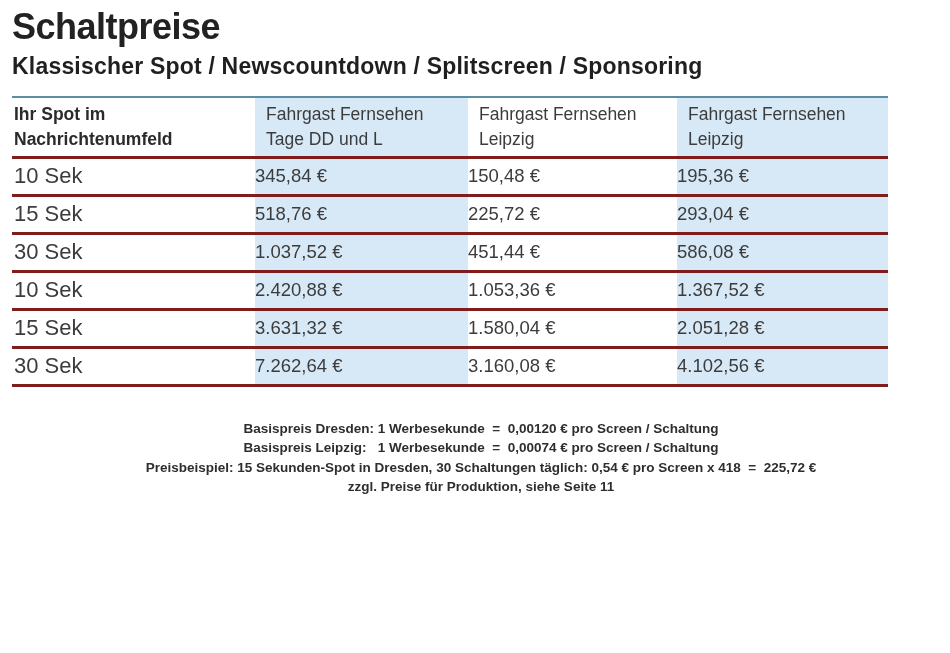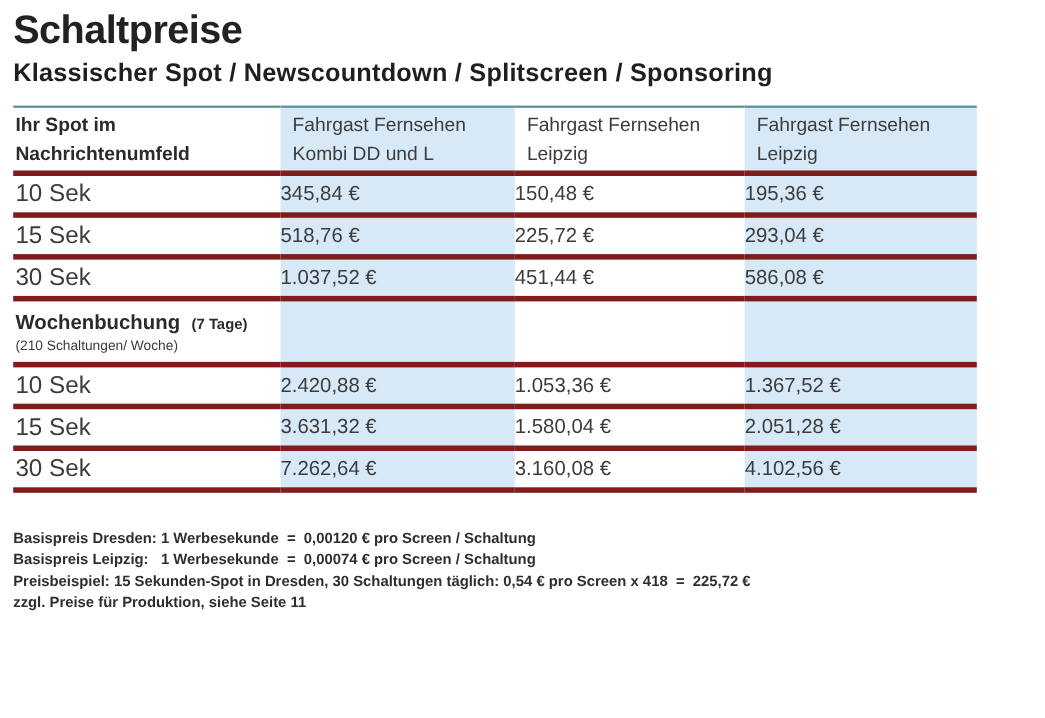--- a/index.html
+++ b/index.html
@@ -19,39 +19,39 @@
   .subtitle {
     font-size:23px; font-weight:700; color:#1f1f1f;
     margin-top:6px; letter-spacing:0.2px;
   }
 
   table.price-table {
     border-collapse:collapse; table-layout:fixed;
     width:876px; margin-top:16px;
     border-top:2px solid #5d8da1;
   }
-  .price-table tr { border-bottom:5px solid #7f1d1d; }
+  .price-table tr { border-bottom:3px solid #7f1d1d; }
   .price-table td { vertical-align:middle; color:#3c3c3c; }
   .hl { background:#d7e9f7; }
 
   tr.head-row { height:60px; }
   tr.head-row td { font-size:17.5px; line-height:1.45; padding-left:11px; }
   td.spot-col { font-weight:700; color:#2b2b2b; padding-left:2px !important; }
 
   tr.section-row { height:60px; }
   .section-label { font-size:18.5px; font-weight:700; color:#2b2b2b; }
   .section-suffix { font-size:13.5px; font-weight:700; color:#2b2b2b; margin-left:6px; }
   .section-sub { font-size:12.5px; font-weight:400; color:#3c3c3c; margin-top:3px; }
   tr.section-row td:first-child { padding-left:2px; }
 
   tr.data-row { height:38px; }
   tr.data-row td.lbl { font-size:22px; padding-left:2px; }
   tr.data-row td.val { font-size:18.5px; text-align:left; padding-right:50px; }
 
-  .footnotes { margin-top:32px; }
+  .footnotes { margin-top:32px;text-align:center; }
   .footnotes p {
     font-size:13.5px; font-weight:700; color:#2e2e2e;
     line-height:19.5px; white-space:pre-wrap;
   }
 </style>
 </head>
 <body>
 
 <div class="page">
 
@@ -67,21 +67,21 @@
     </colgroup>
 
     <tbody>
         <tr class="head-row">
       <td class="spot-col">
         <span>Ihr Spot im</span><br>
         <span>Nachrichtenumfeld</span>
       </td>
       <td class="hl">
         <span>Fahrgast Fernsehen</span><br>
-        <span>Kombi DD und L</span>
+        <span>Tage DD und L</span>
       </td>
       <td>
         <span>Fahrgast Fernsehen</span><br>
         <span>Leipzig</span>
       </td>
       <td class="hl">
         <span>Fahrgast Fernsehen</span><br>
         <span>Leipzig</span>
       </td>
     </tr>
@@ -99,32 +99,20 @@
       <td class="val">225,72 €</td>
       <td class="val hl">293,04 €</td>
     </tr>
     <tr class="data-row">
       <td class="lbl">30 Sek</td>
       <td class="val hl">1.037,52 €</td>
       <td class="val">451,44 €</td>
       <td class="val hl">586,08 €</td>
     </tr>
 
-    <tr class="section-row">
-      <td>
-        <div>
-          <span class="section-label">Wochenbuchung</span>
-          <span class="section-suffix">(7 Tage)</span>
-        </div>
-        <div class="section-sub">(210 Schaltungen/ Woche)</div>
-      </td>
-      <td class="hl"></td>
-      <td></td>
-      <td class="hl"></td>
-    </tr>
 
     <tr class="data-row">
       <td class="lbl">10 Sek</td>
       <td class="val hl">2.420,88 €</td>
       <td class="val">1.053,36 €</td>
       <td class="val hl">1.367,52 €</td>
     </tr>
     <tr class="data-row">
       <td class="lbl">15 Sek</td>
       <td class="val hl">3.631,32 €</td>

